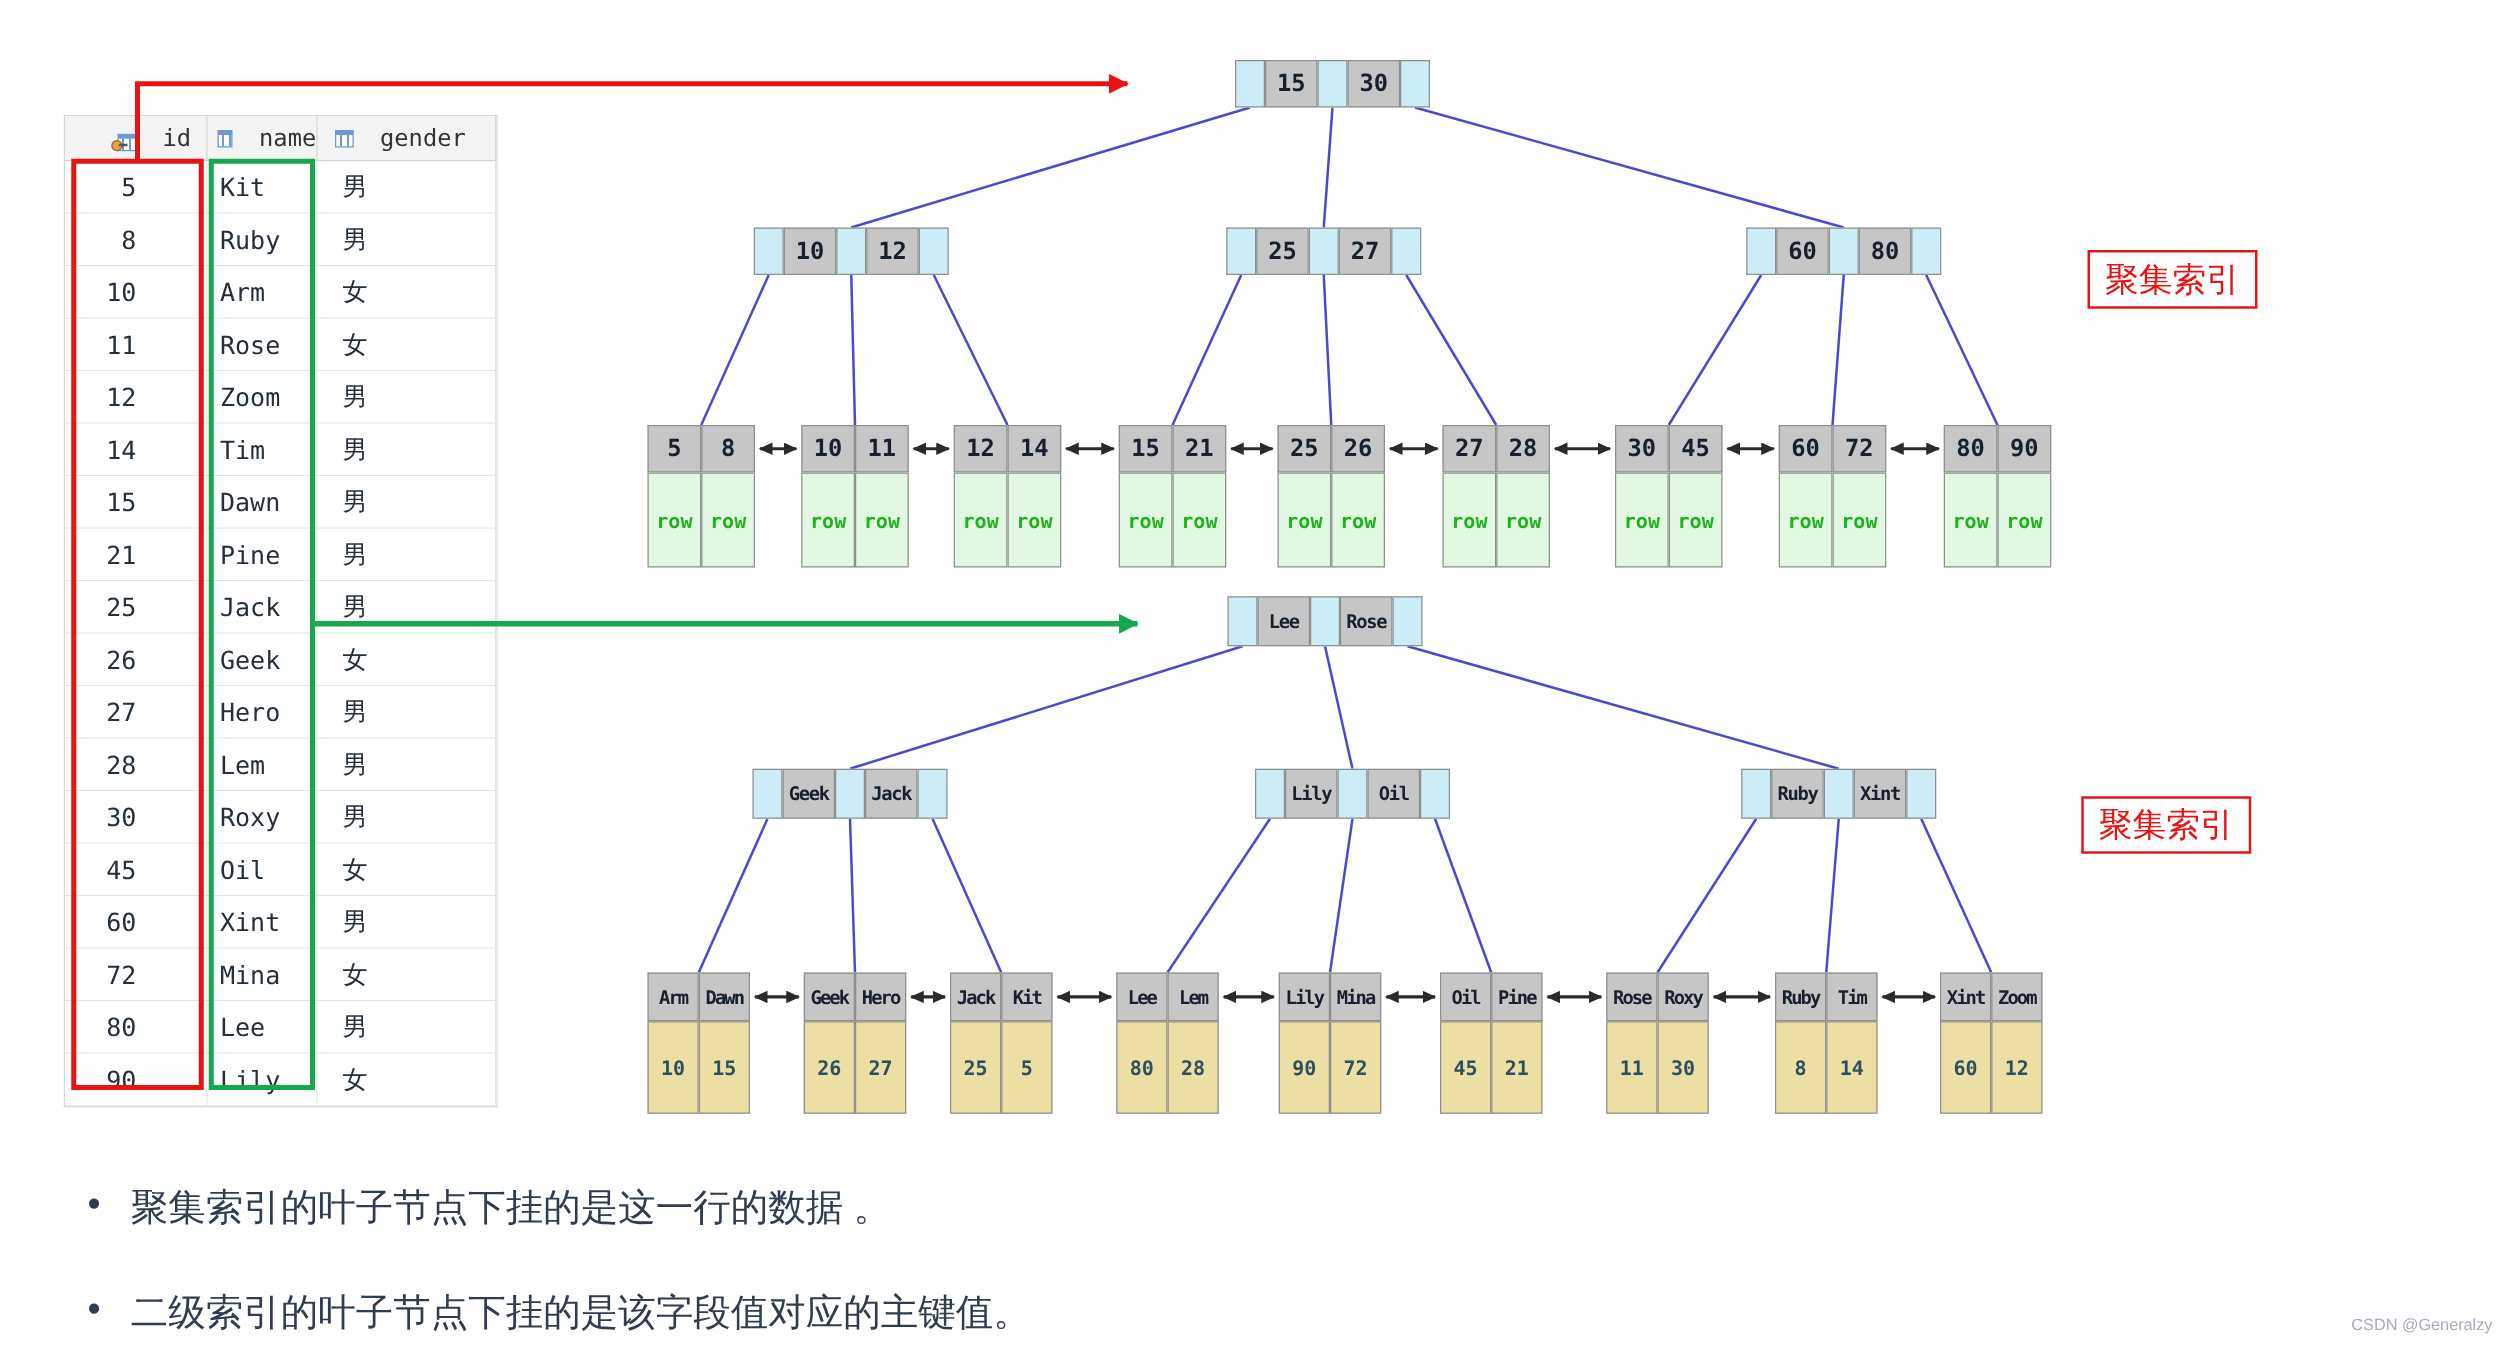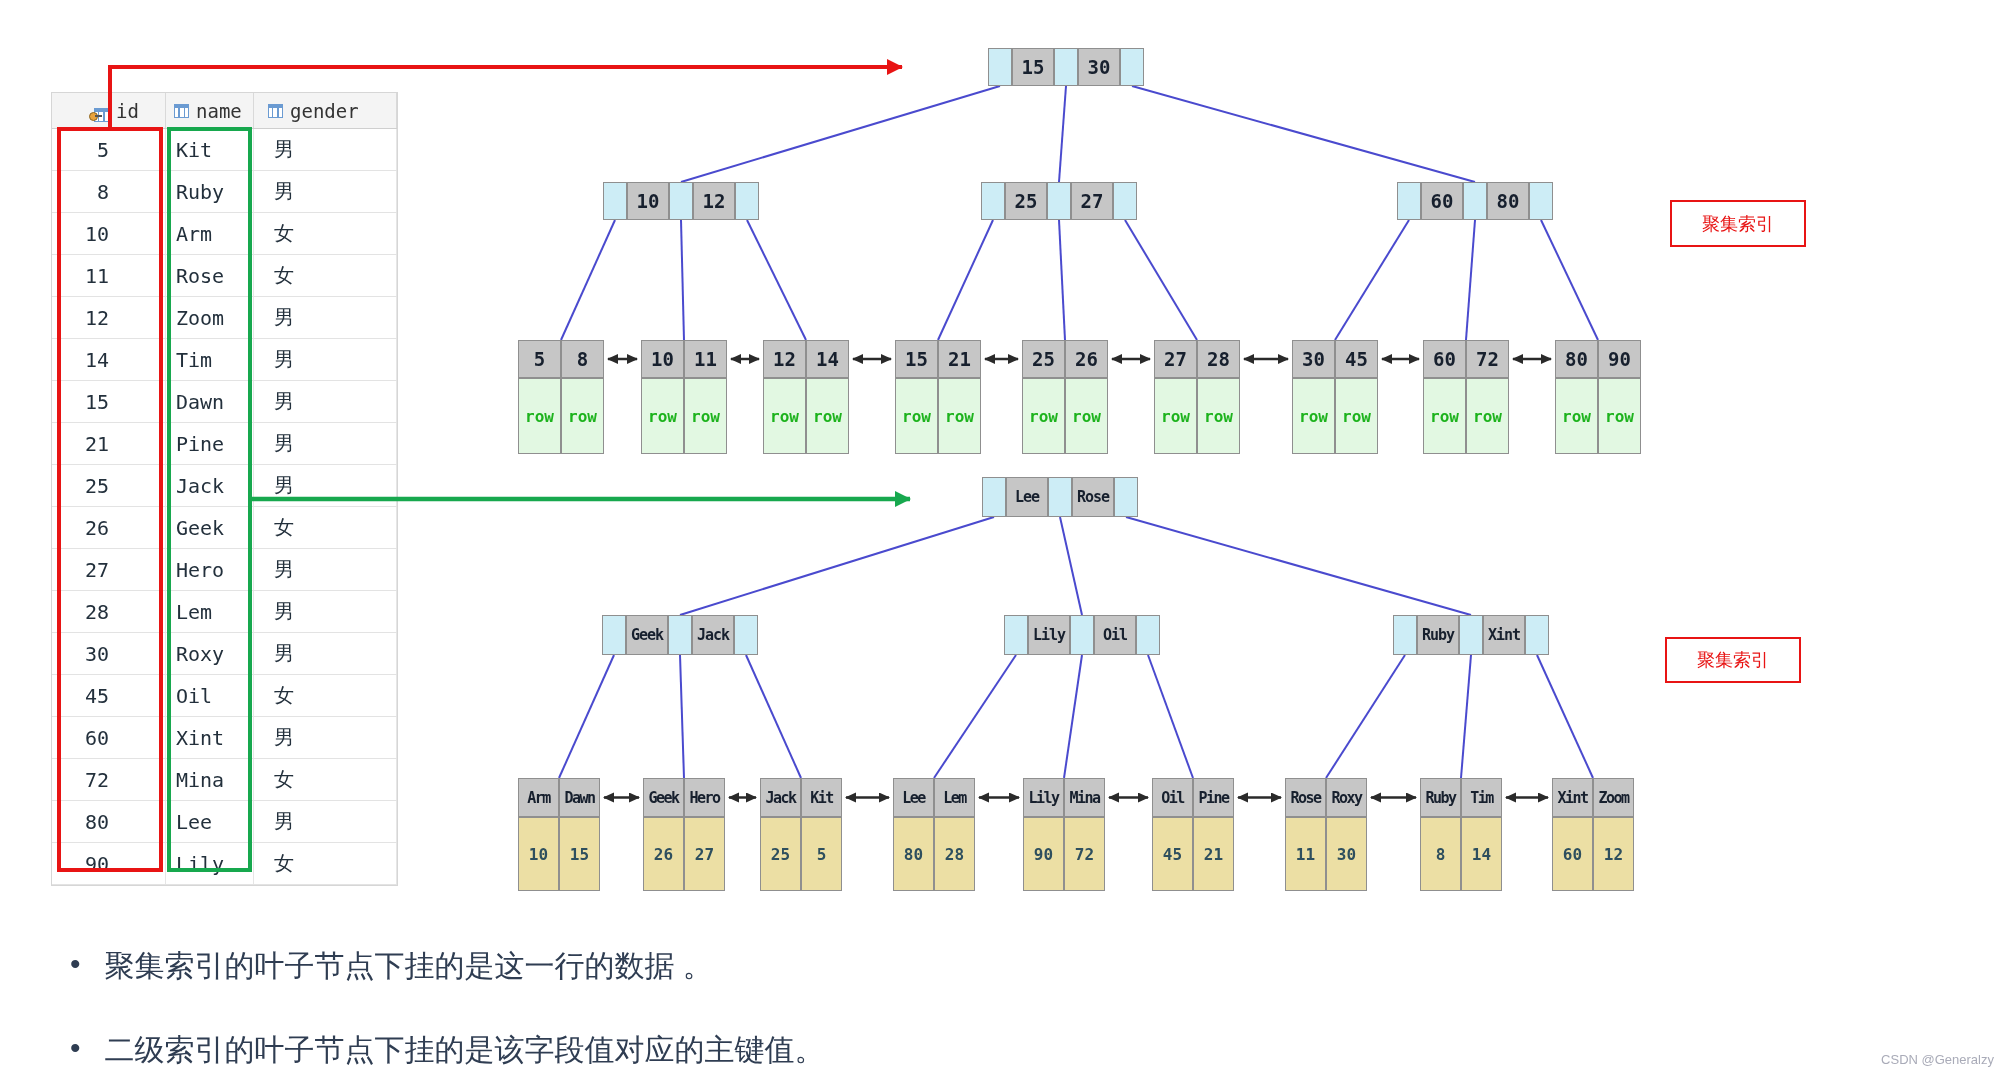--- a/index.html
+++ b/index.html
@@ -2,21 +2,21 @@
 <html style="--red: #e81414; --green: #17a84e; --edge-blue: #4a4ace; --link-black: #2a2a2a; --pointer-cell: #cdedf6; --key-cell: #c6c6c6; --row-cell: #e2f8e2; --pk-cell: #ecdfa4; --row-text: #1db31d; --pk-text: #2e4f5e;"><head>
 <meta charset="utf-8">
 <style>
   html,body{margin:0;padding:0;background:#ffffff;}
   #canvas{position:relative;width:2010px;height:1085px;background:#ffffff;overflow:hidden;
           font-family:"Liberation Sans",sans-serif;}
   
   #dbtable{position:absolute;left:51px;top:92px;border:1px solid #d6d6d6;
            font-family:"DejaVu Sans Mono",monospace;font-size:20px;color:#23303c;z-index:2;}
   .thead{display:flex;background:#f4f4f4;height:35px;border-bottom:1px solid #cfcfcf;}
-  .hcell{display:flex;align-items:center;gap:7px;box-sizing:border-box;border-right:1px solid #d9d9d9;
+  .hcell{display:flex;align-items:center;gap:21px;box-sizing:border-box;border-right:1px solid #d9d9d9;
          padding-left:22px;font-size:19px;color:#333;}
   .trow{display:flex;height:41px;border-bottom:1px solid #e3e3e3;background:#fff;}
   .tcell{box-sizing:border-box;border-right:1px solid #e6e6e6;display:flex;align-items:center;}
   .c-id{width:114px;justify-content:flex-end;padding-right:56px;}
   .c-name{width:88px;padding-left:10px;}
   .c-gender{width:143px;padding-left:20px;font-family:"Liberation Sans",sans-serif;}
   .h-id{width:114px;justify-content:flex-start;padding-left:42px;}
   .h-name{width:88px;padding-left:8px;}
   .h-gender{width:143px;padding-left:14px;}
   .grid-icon{display:inline-block;width:15px;height:14px;box-sizing:border-box;
@@ -41,21 +41,21 @@
   .leaf-head{display:flex;}
   .leaf-body{display:flex;text-align:center;}
   .lk{box-sizing:border-box;border:1px solid #8f8f8f;display:flex;align-items:center;justify-content:center;
       background:var(--key-cell);color:#17202e;font-family:"DejaVu Sans Mono",monospace;font-weight:bold;}
   .lv{box-sizing:border-box;border:1px solid #8f8f8f;display:flex;align-items:center;justify-content:center;
       font-family:"DejaVu Sans Mono",monospace;font-weight:bold;}
   .lv.rowv{background:var(--row-cell);color:var(--row-text);font-size:16px;}
   .lv.pkv{background:var(--pk-cell);color:var(--pk-text);font-size:16px;}
   
   .idx-label{position:absolute;box-sizing:border-box;border:2px solid var(--red);color:var(--red);
-     font-size:18px;display:flex;align-items:center;justify-content:center;z-index:4;
+     font-size:27px;display:flex;align-items:center;justify-content:center;z-index:4;
      font-family:"Liberation Sans",sans-serif;}
   
   .bullet{position:absolute;left:70px;display:flex;align-items:flex-start;color:#2f3d52;
      font-size:30px;font-weight:500;z-index:2;font-family:"Liberation Sans",sans-serif;}
   .bullet .dot{font-size:30px;margin-right:24px;line-height:1.2;}
   #watermark{position:absolute;right:16px;top:1052px;font-size:13px;color:#a9abb8;z-index:2;}
   #edges{position:absolute;left:0;top:0;z-index:1;}
   #arrows{position:absolute;left:0;top:0;z-index:5;pointer-events:none;}
 </style>
 </head>

